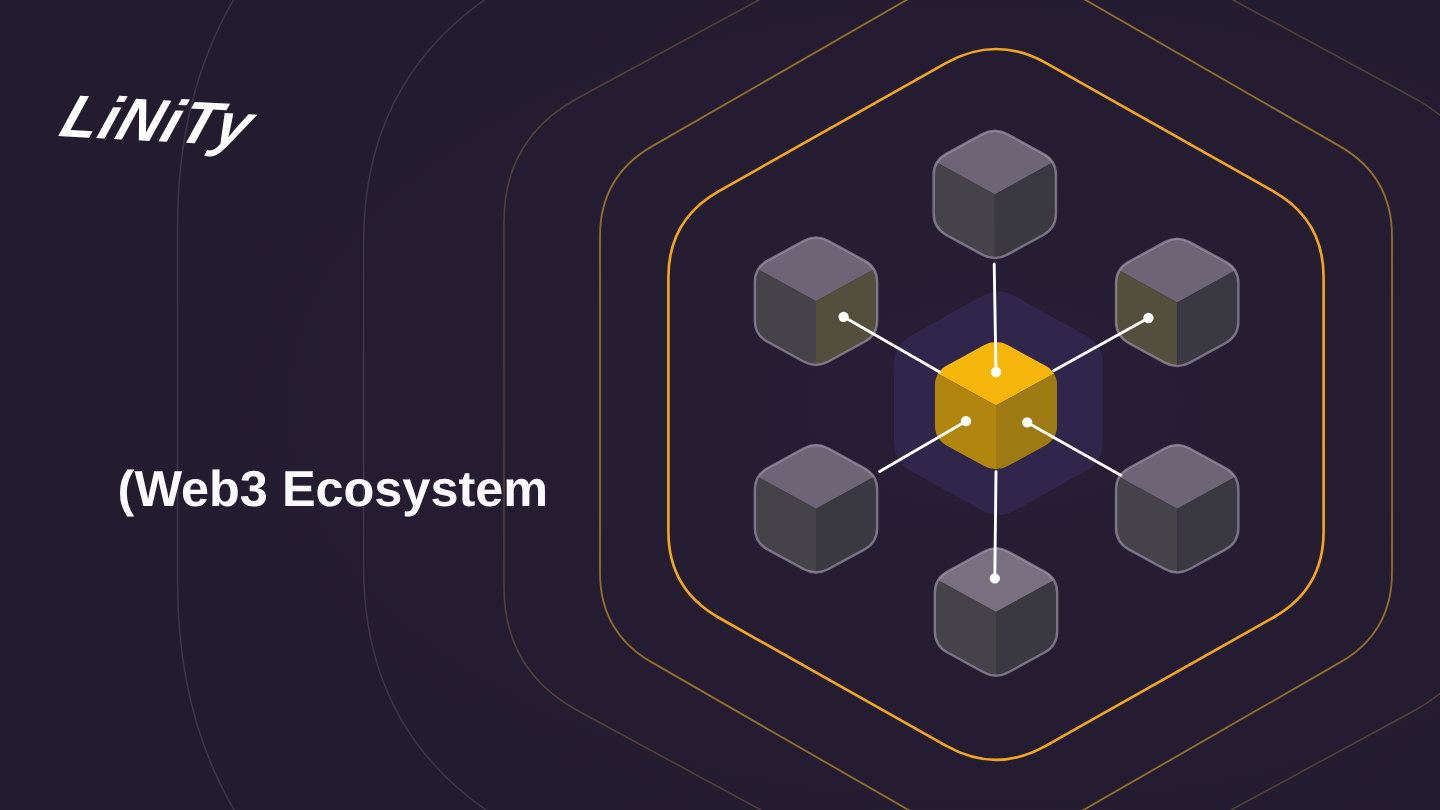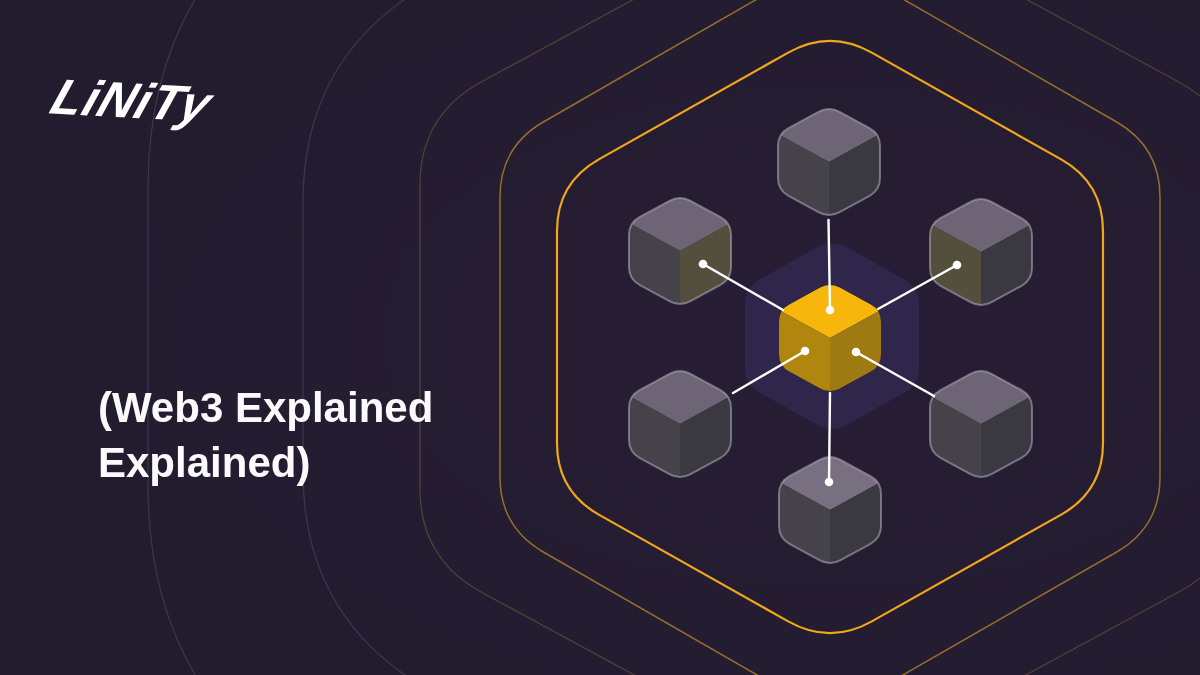--- a/index.html
+++ b/index.html
@@ -116,17 +116,16 @@
       <circle class="dot" cx="856" cy="352" r="4.3"></circle>
       <circle class="dot" cx="703" cy="264" r="4.3"></circle>
       <circle class="dot" cx="957" cy="265" r="4.3"></circle>
       <circle class="dot" cx="829" cy="482" r="4.3"></circle>
     </g>
   </svg>
 
   <div class="logo">LiNiTy</div>
 
   <div class="title">
-    <div>(Web3 Explained</div>
-    <div>Explained)</div>
+    <div>(Web3 Ecosystem</div>
   </div>
 
 </div>
 
 </body></html>

